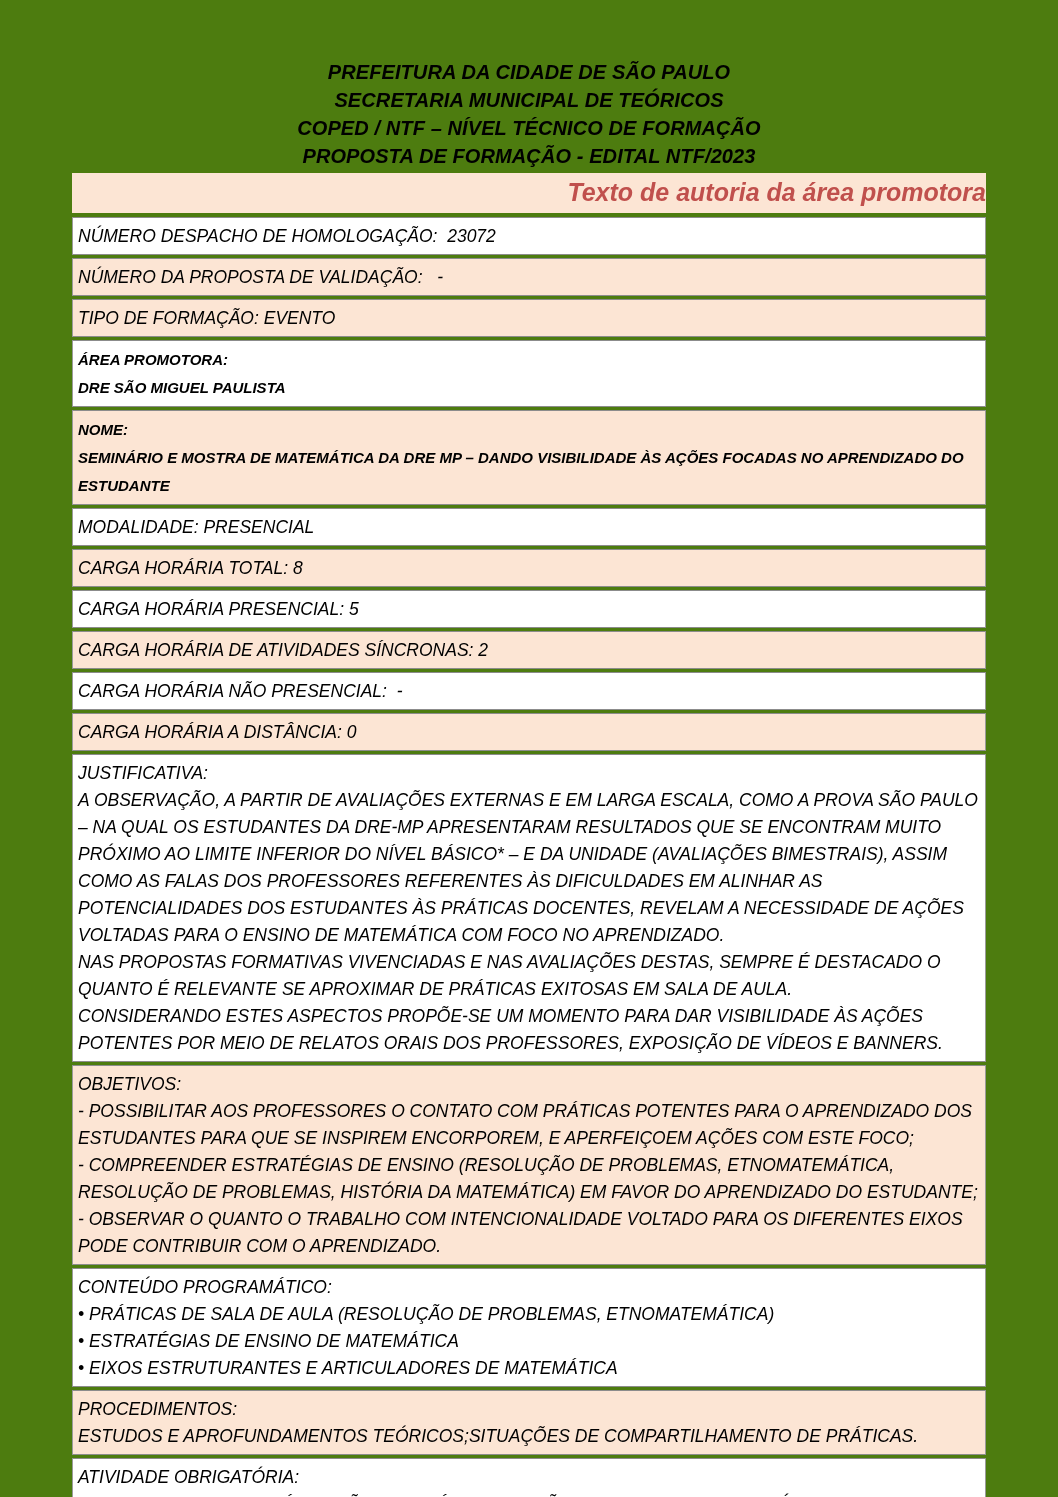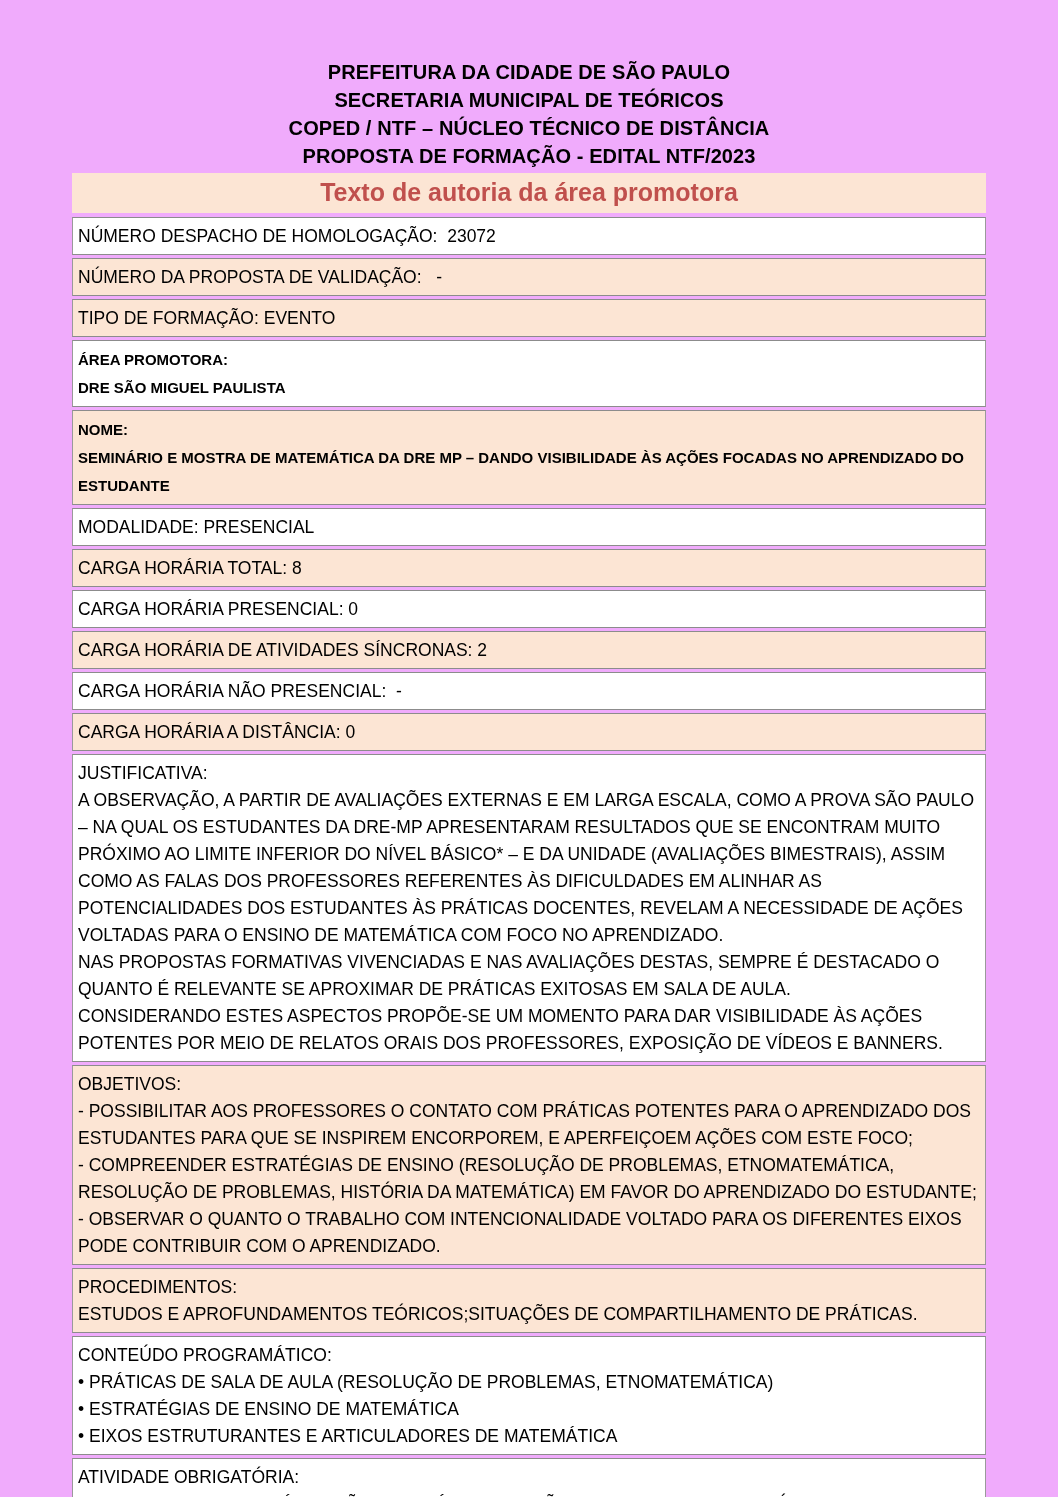--- a/index.html
+++ b/index.html
@@ -12,42 +12,43 @@
     height: 1497px;
     font-family: "Liberation Sans", sans-serif;
     color: #000000;
     overflow: hidden;
   }
 
   .page {
     position: relative;
     width: 1058px;
     height: 1497px;
-    background: #f0abfc;
+    background: #4d7c0f;
+    font-style: italic;
   }
 
   
   .doc-header {
     padding-top: 58px;
     text-align: center;
   }
   .doc-header .hline {
     font-size: 20px;
     font-weight: bold;
     line-height: 28px;
     letter-spacing: 0.1px;
     white-space: nowrap;
   }
 
   
   .banner {
     margin: 3px auto 0 auto;
     width: 914px;
     background: #FCE5D4;
-    text-align: center;
+    text-align: right;
     padding: 4px 0 6px 0;
   }
   .banner-text {
     color: #C0504D;
     font-size: 25px;
     font-weight: bold;
     line-height: 30px;
   }
 
   
@@ -80,21 +81,21 @@
   }
 </style>
 </head>
 <body>
 
 <div class="page">
 
   <div class="doc-header">
     <div class="hline">PREFEITURA DA CIDADE DE SÃO PAULO</div>
     <div class="hline">SECRETARIA MUNICIPAL DE TEÓRICOS</div>
-    <div class="hline">COPED / NTF – NÚCLEO TÉCNICO DE DISTÂNCIA</div>
+    <div class="hline">COPED / NTF – NÍVEL TÉCNICO DE FORMAÇÃO</div>
     <div class="hline">PROPOSTA DE FORMAÇÃO - EDITAL NTF/2023</div>
   </div>
 
   <div class="banner">
     <div class="banner-text">Texto de autoria da área promotora</div>
   </div>
 
   <div class="table" id="form-table">
       <div class="row">
         <p>NÚMERO DESPACHO DE HOMOLOGAÇÃO:  23072</p>
@@ -113,21 +114,21 @@
         <p>NOME:
 SEMINÁRIO E MOSTRA DE MATEMÁTICA DA DRE MP – DANDO VISIBILIDADE ÀS AÇÕES FOCADAS NO APRENDIZADO DO ESTUDANTE</p>
       </div>
       <div class="row">
         <p>MODALIDADE: PRESENCIAL</p>
       </div>
       <div class="row shaded">
         <p>CARGA HORÁRIA TOTAL: 8</p>
       </div>
       <div class="row">
-        <p>CARGA HORÁRIA PRESENCIAL: 0</p>
+        <p>CARGA HORÁRIA PRESENCIAL: 5</p>
       </div>
       <div class="row shaded">
         <p>CARGA HORÁRIA DE ATIVIDADES SÍNCRONAS: 2</p>
       </div>
       <div class="row">
         <p>CARGA HORÁRIA NÃO PRESENCIAL:  -</p>
       </div>
       <div class="row shaded">
         <p>CARGA HORÁRIA A DISTÂNCIA: 0</p>
       </div>
@@ -136,29 +137,29 @@
 A OBSERVAÇÃO, A PARTIR DE AVALIAÇÕES EXTERNAS E EM LARGA ESCALA, COMO A PROVA SÃO PAULO – NA QUAL OS ESTUDANTES DA DRE-MP APRESENTARAM RESULTADOS QUE SE ENCONTRAM MUITO PRÓXIMO AO LIMITE INFERIOR DO NÍVEL BÁSICO* – E DA UNIDADE (AVALIAÇÕES BIMESTRAIS), ASSIM COMO AS FALAS DOS PROFESSORES REFERENTES ÀS DIFICULDADES EM ALINHAR AS POTENCIALIDADES DOS ESTUDANTES ÀS PRÁTICAS DOCENTES, REVELAM A NECESSIDADE DE AÇÕES VOLTADAS PARA O ENSINO DE MATEMÁTICA COM FOCO NO APRENDIZADO.
 NAS PROPOSTAS FORMATIVAS VIVENCIADAS E NAS AVALIAÇÕES DESTAS, SEMPRE É DESTACADO O QUANTO É RELEVANTE SE APROXIMAR DE PRÁTICAS EXITOSAS EM SALA DE AULA.
 CONSIDERANDO ESTES ASPECTOS PROPÕE-SE UM MOMENTO PARA DAR VISIBILIDADE ÀS AÇÕES POTENTES POR MEIO DE RELATOS ORAIS DOS PROFESSORES, EXPOSIÇÃO DE VÍDEOS E BANNERS.</p>
       </div>
       <div class="row shaded">
         <p>OBJETIVOS:
 - POSSIBILITAR AOS PROFESSORES O CONTATO COM PRÁTICAS POTENTES PARA O APRENDIZADO DOS ESTUDANTES PARA QUE SE INSPIREM ENCORPOREM, E APERFEIÇOEM AÇÕES COM ESTE FOCO;
 - COMPREENDER ESTRATÉGIAS DE ENSINO (RESOLUÇÃO DE PROBLEMAS, ETNOMATEMÁTICA, RESOLUÇÃO DE PROBLEMAS, HISTÓRIA DA MATEMÁTICA) EM FAVOR DO APRENDIZADO DO ESTUDANTE;
 - OBSERVAR O QUANTO O TRABALHO COM INTENCIONALIDADE VOLTADO PARA OS DIFERENTES EIXOS PODE CONTRIBUIR COM O APRENDIZADO.</p>
       </div>
-      <div class="row shaded">
-        <p>PROCEDIMENTOS:
-ESTUDOS E APROFUNDAMENTOS TEÓRICOS;SITUAÇÕES DE COMPARTILHAMENTO DE PRÁTICAS.</p>
-      </div>
       <div class="row">
         <p>CONTEÚDO PROGRAMÁTICO:
 • PRÁTICAS DE SALA DE AULA (RESOLUÇÃO DE PROBLEMAS, ETNOMATEMÁTICA)
 • ESTRATÉGIAS DE ENSINO DE MATEMÁTICA
 • EIXOS ESTRUTURANTES E ARTICULADORES DE MATEMÁTICA</p>
+      </div>
+      <div class="row shaded">
+        <p>PROCEDIMENTOS:
+ESTUDOS E APROFUNDAMENTOS TEÓRICOS;SITUAÇÕES DE COMPARTILHAMENTO DE PRÁTICAS.</p>
       </div>
       <div class="row">
         <p>ATIVIDADE OBRIGATÓRIA:
 SE TRATA DE UM SEMINÁRIO, NÃO HAVERÁ PROPOSIÇÃO DE ATIVIDADE OBRIGATÓRIA.</p>
       </div>
     </div>
 
 </div>
 
 </body></html>

